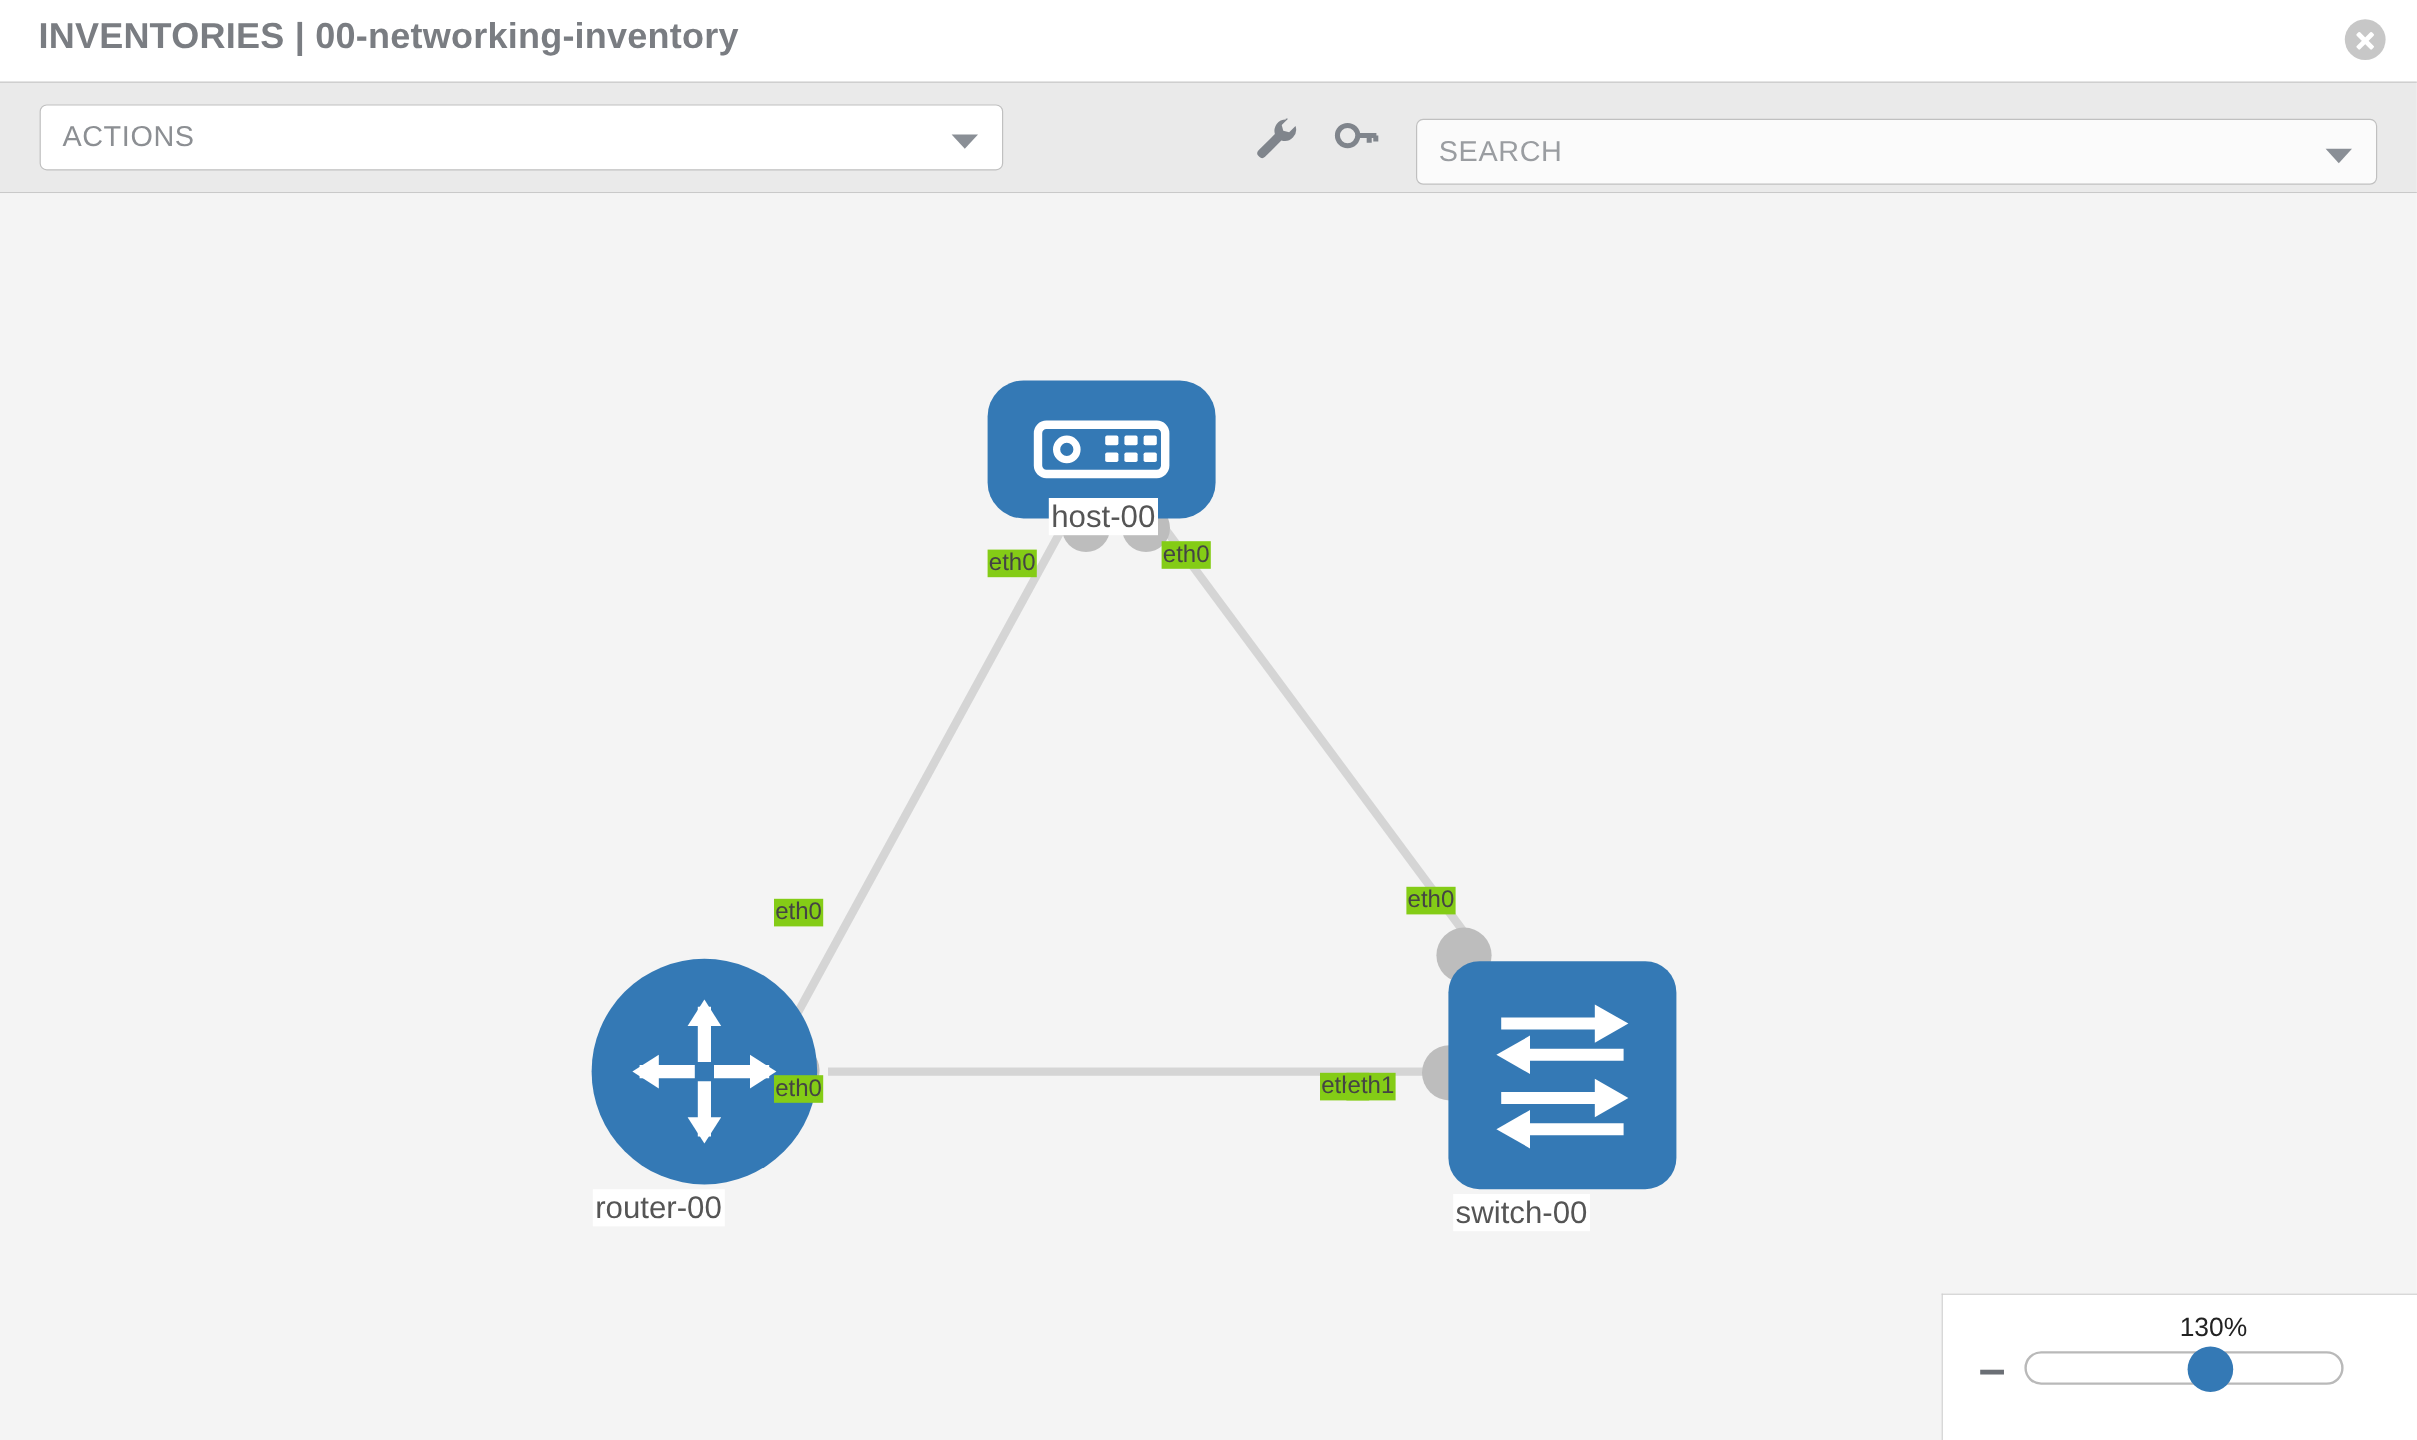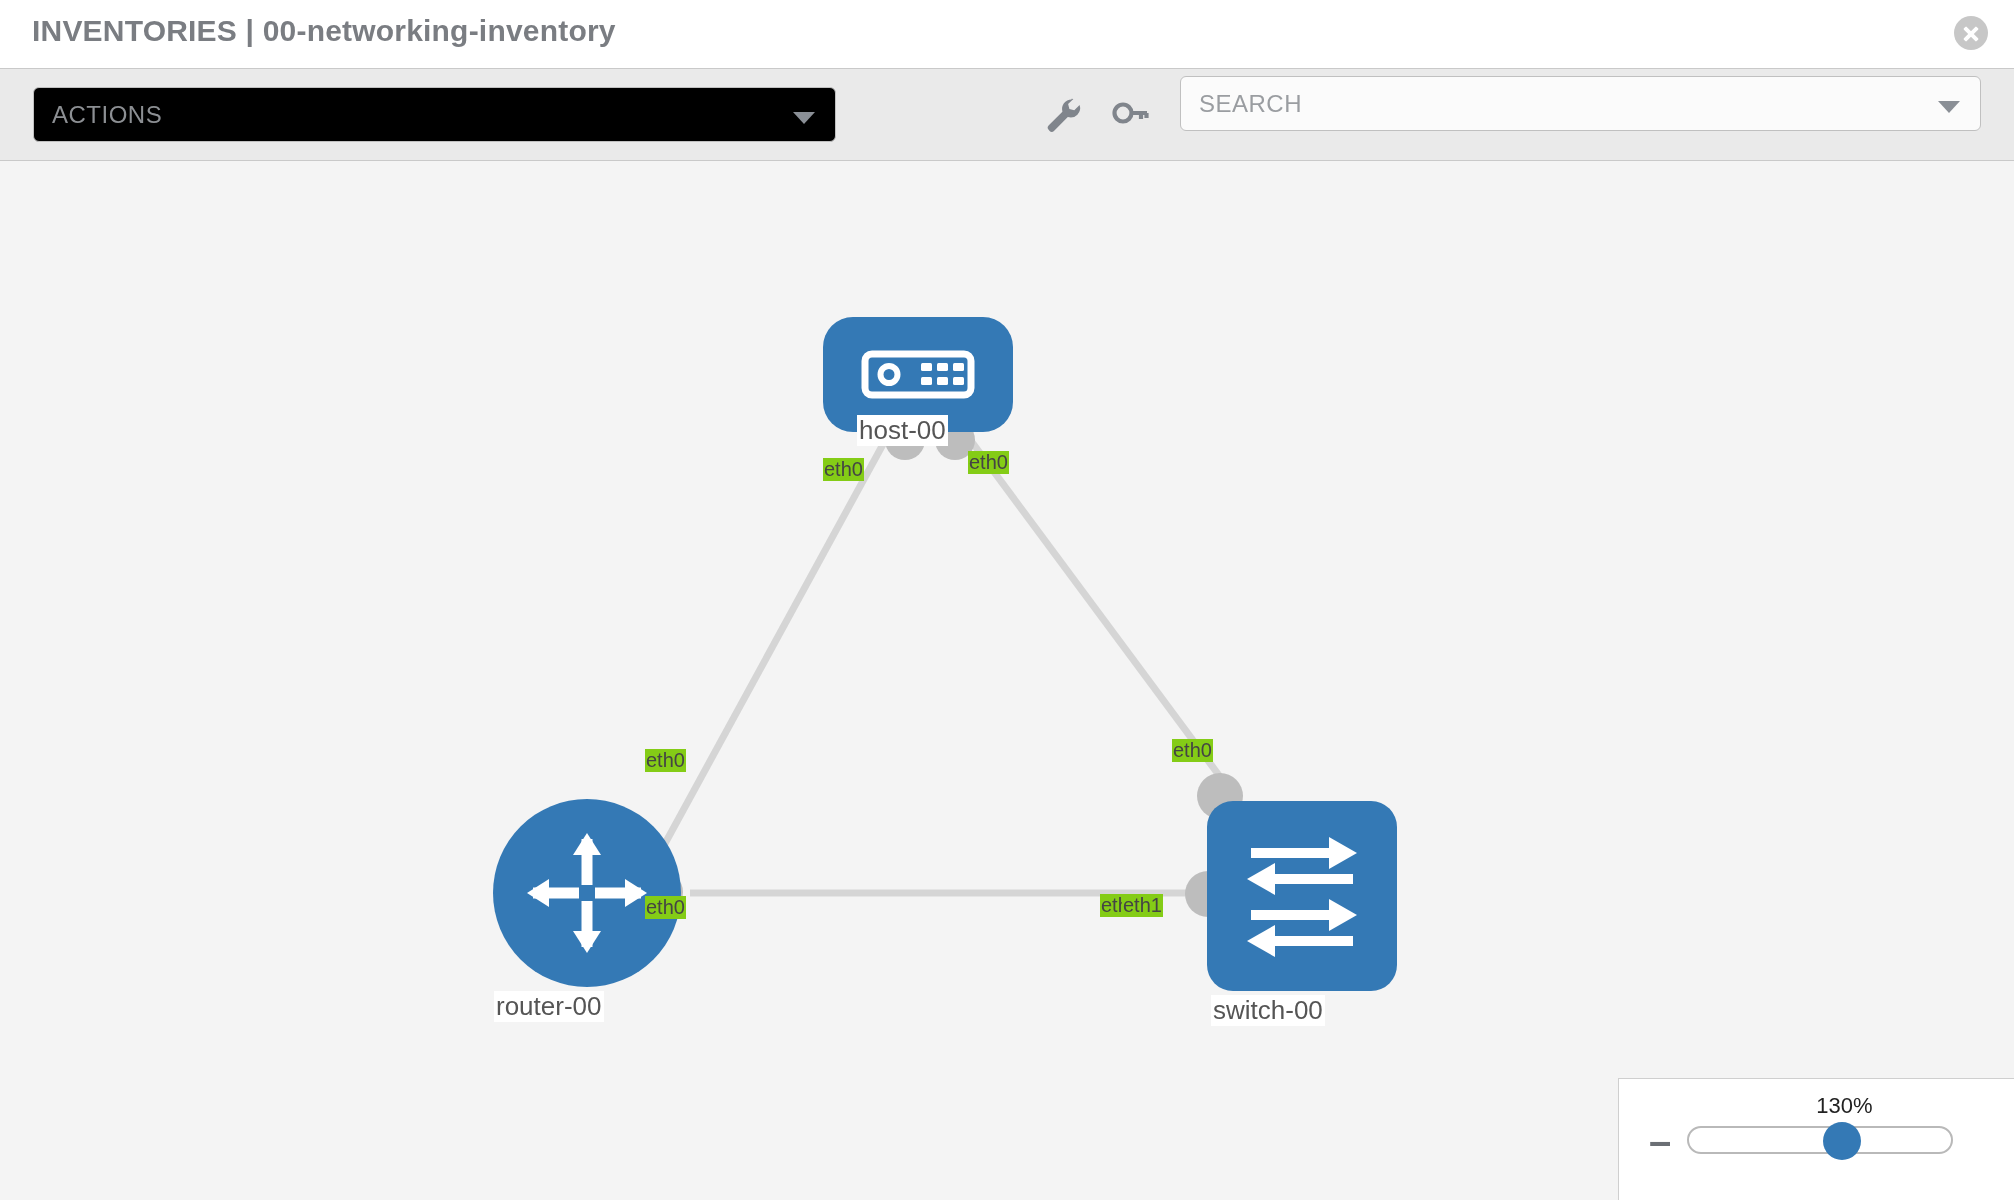--- a/index.html
+++ b/index.html
@@ -43,21 +43,21 @@
   #toolbar {
     position: absolute; left: 0; top: 68px;
     width: 2014px; height: 93px;
     background: #eaeaea;
     border-top: 1px solid #c9c9c9;
     border-bottom: 1px solid #c9c9c9;
   }
   #actions-select {
     position: absolute; left: 33px; top: 18px;
     width: 803px; height: 55px;
-    background: #000000;
+    background: #ffffff;
     border: 1px solid #c0c0c0;
     border-radius: 6px;
     cursor: pointer;
   }
   #actions-select-label {
     position: absolute; left: 18px; top: 13px;
     font-size: 24px; color: #8c8f93;
     letter-spacing: 0.5px;
   }
   .caret {
@@ -68,21 +68,21 @@
     border-top: 12px solid #8a8f96;
   }
   #wrench-icon, #key-icon {
     position: absolute; top: 24px;
     width: 44px; height: 44px; cursor: pointer;
   }
   #wrench-icon { left: 1041px; }
   #key-icon    { left: 1108px; }
 
   #search-field {
-    position: absolute; left: 1180px; top: 7px;
+    position: absolute; left: 1180px; top: 30px;
     width: 801px; height: 55px;
     background: #fbfbfb;
     border: 1px solid #c0c0c0;
     border-radius: 6px;
     cursor: text;
   }
   #search-placeholder {
     position: absolute; left: 18px; top: 13px;
     font-size: 24px; color: #9a9da1;
     letter-spacing: 0.5px;
@@ -210,21 +210,21 @@
         <g fill="#ffffff">
           <rect x="98" y="46" width="11" height="8" rx="1.5"></rect>
           <rect x="114" y="46" width="11" height="8" rx="1.5"></rect>
           <rect x="130" y="46" width="11" height="8" rx="1.5"></rect>
           <rect x="98" y="60" width="11" height="8" rx="1.5"></rect>
           <rect x="114" y="60" width="11" height="8" rx="1.5"></rect>
           <rect x="130" y="60" width="11" height="8" rx="1.5"></rect>
         </g>
       </svg>
     </div>
-    <div class="node-label" style="left:34px; top:98px;text-align:center;">host-00</div>
+    <div class="node-label" style="left:51px; top:98px;text-align:center;">host-00</div>
   </div>
 
   <div class="port-label" style="left:823px; top:297px;">eth0</div>
   <div class="port-label" style="left:968px; top:290px;">eth0</div>
 
   <div class="node" style="left:493px; top:638px; width:188px; height:188px;">
     <div class="nub" style="left:148px; top:72px; width:42px; height:42px;"></div>
     <div class="node-shape" style="width:188px; height:188px; border-radius:50%;">
       <svg viewBox="0 0 188 188" width="188" height="188">
         <g fill="none" stroke="#ffffff" stroke-width="11" stroke-linecap="butt">

